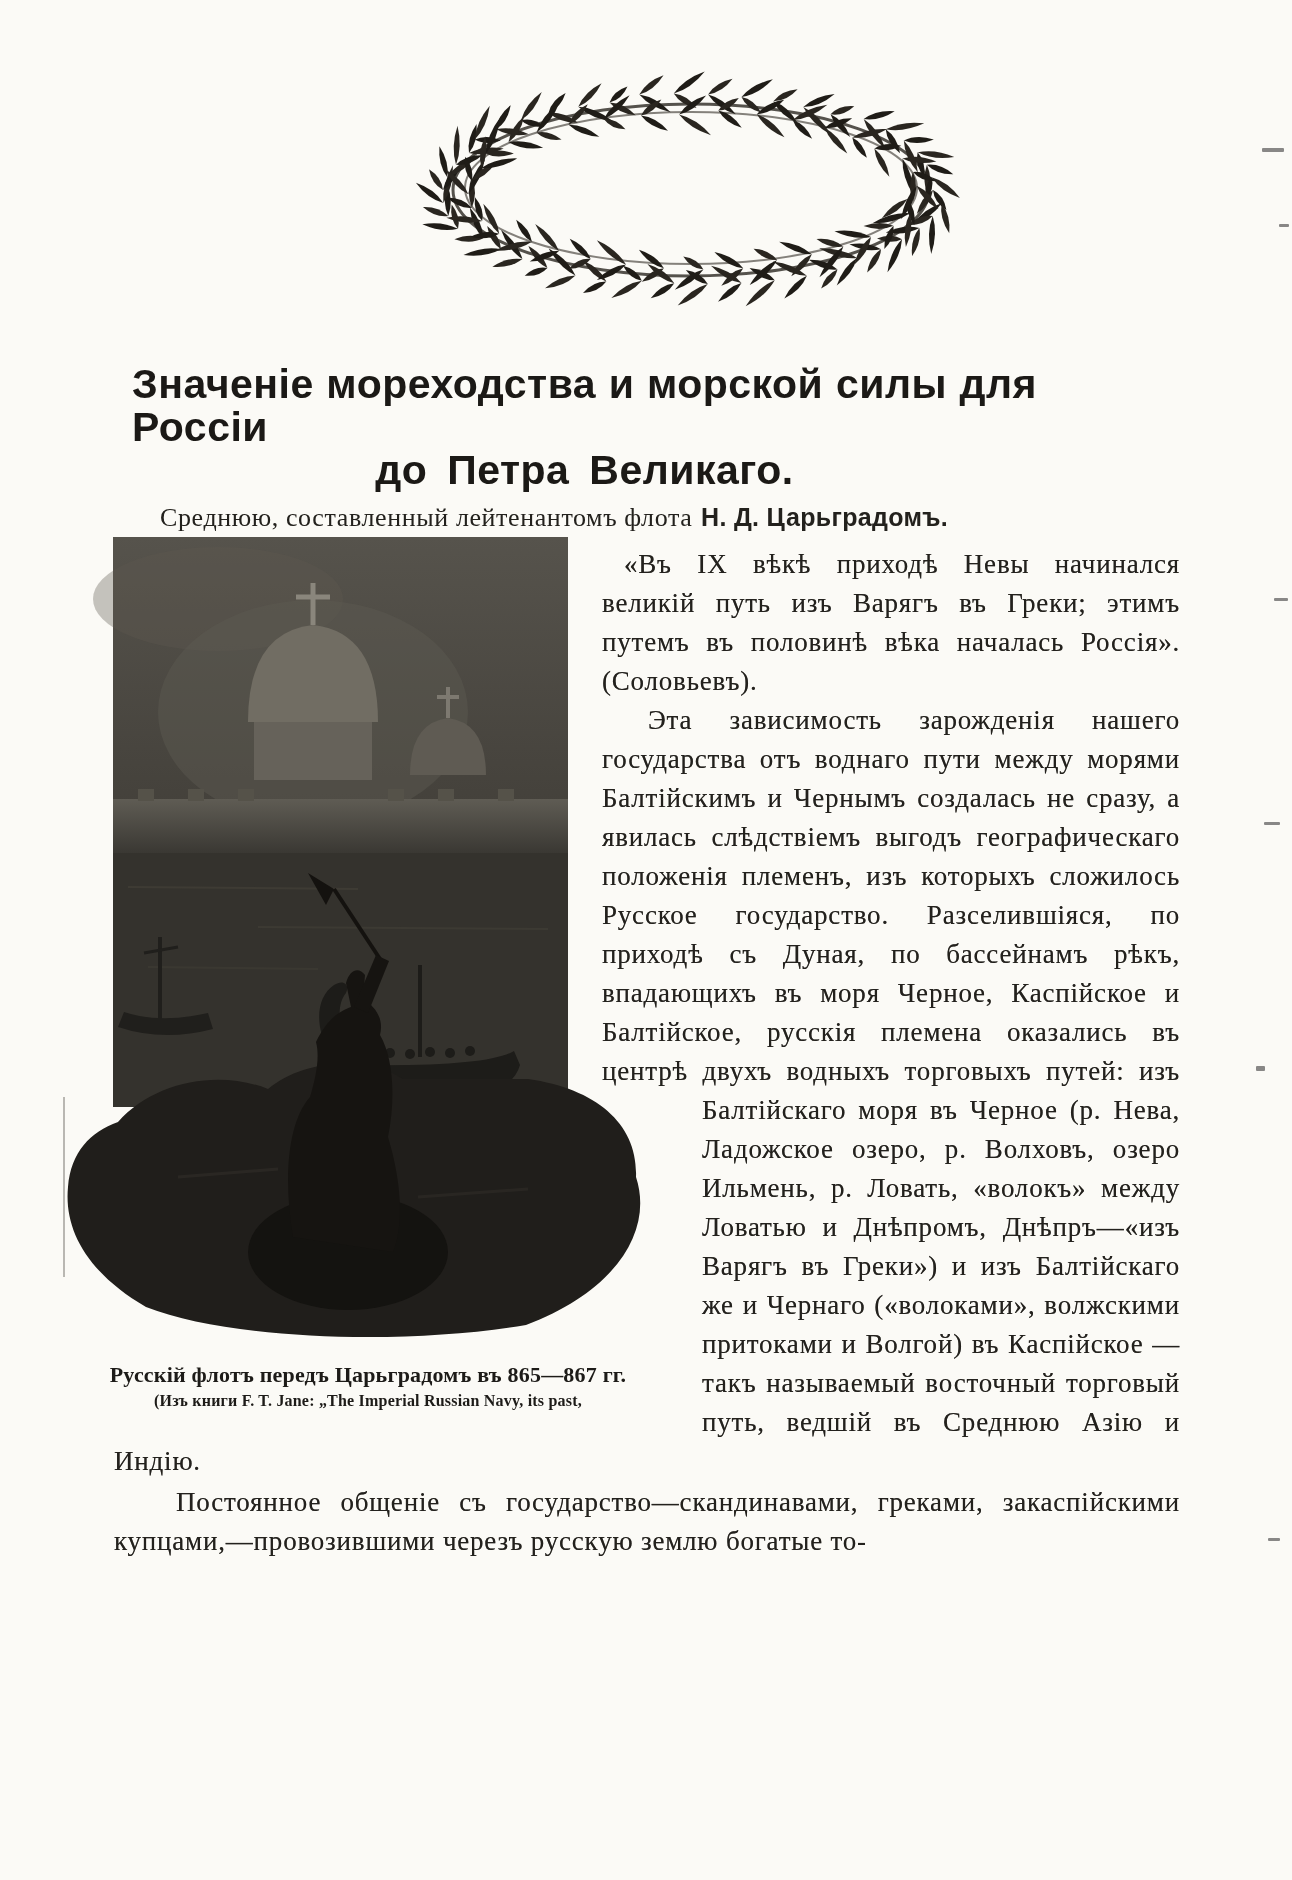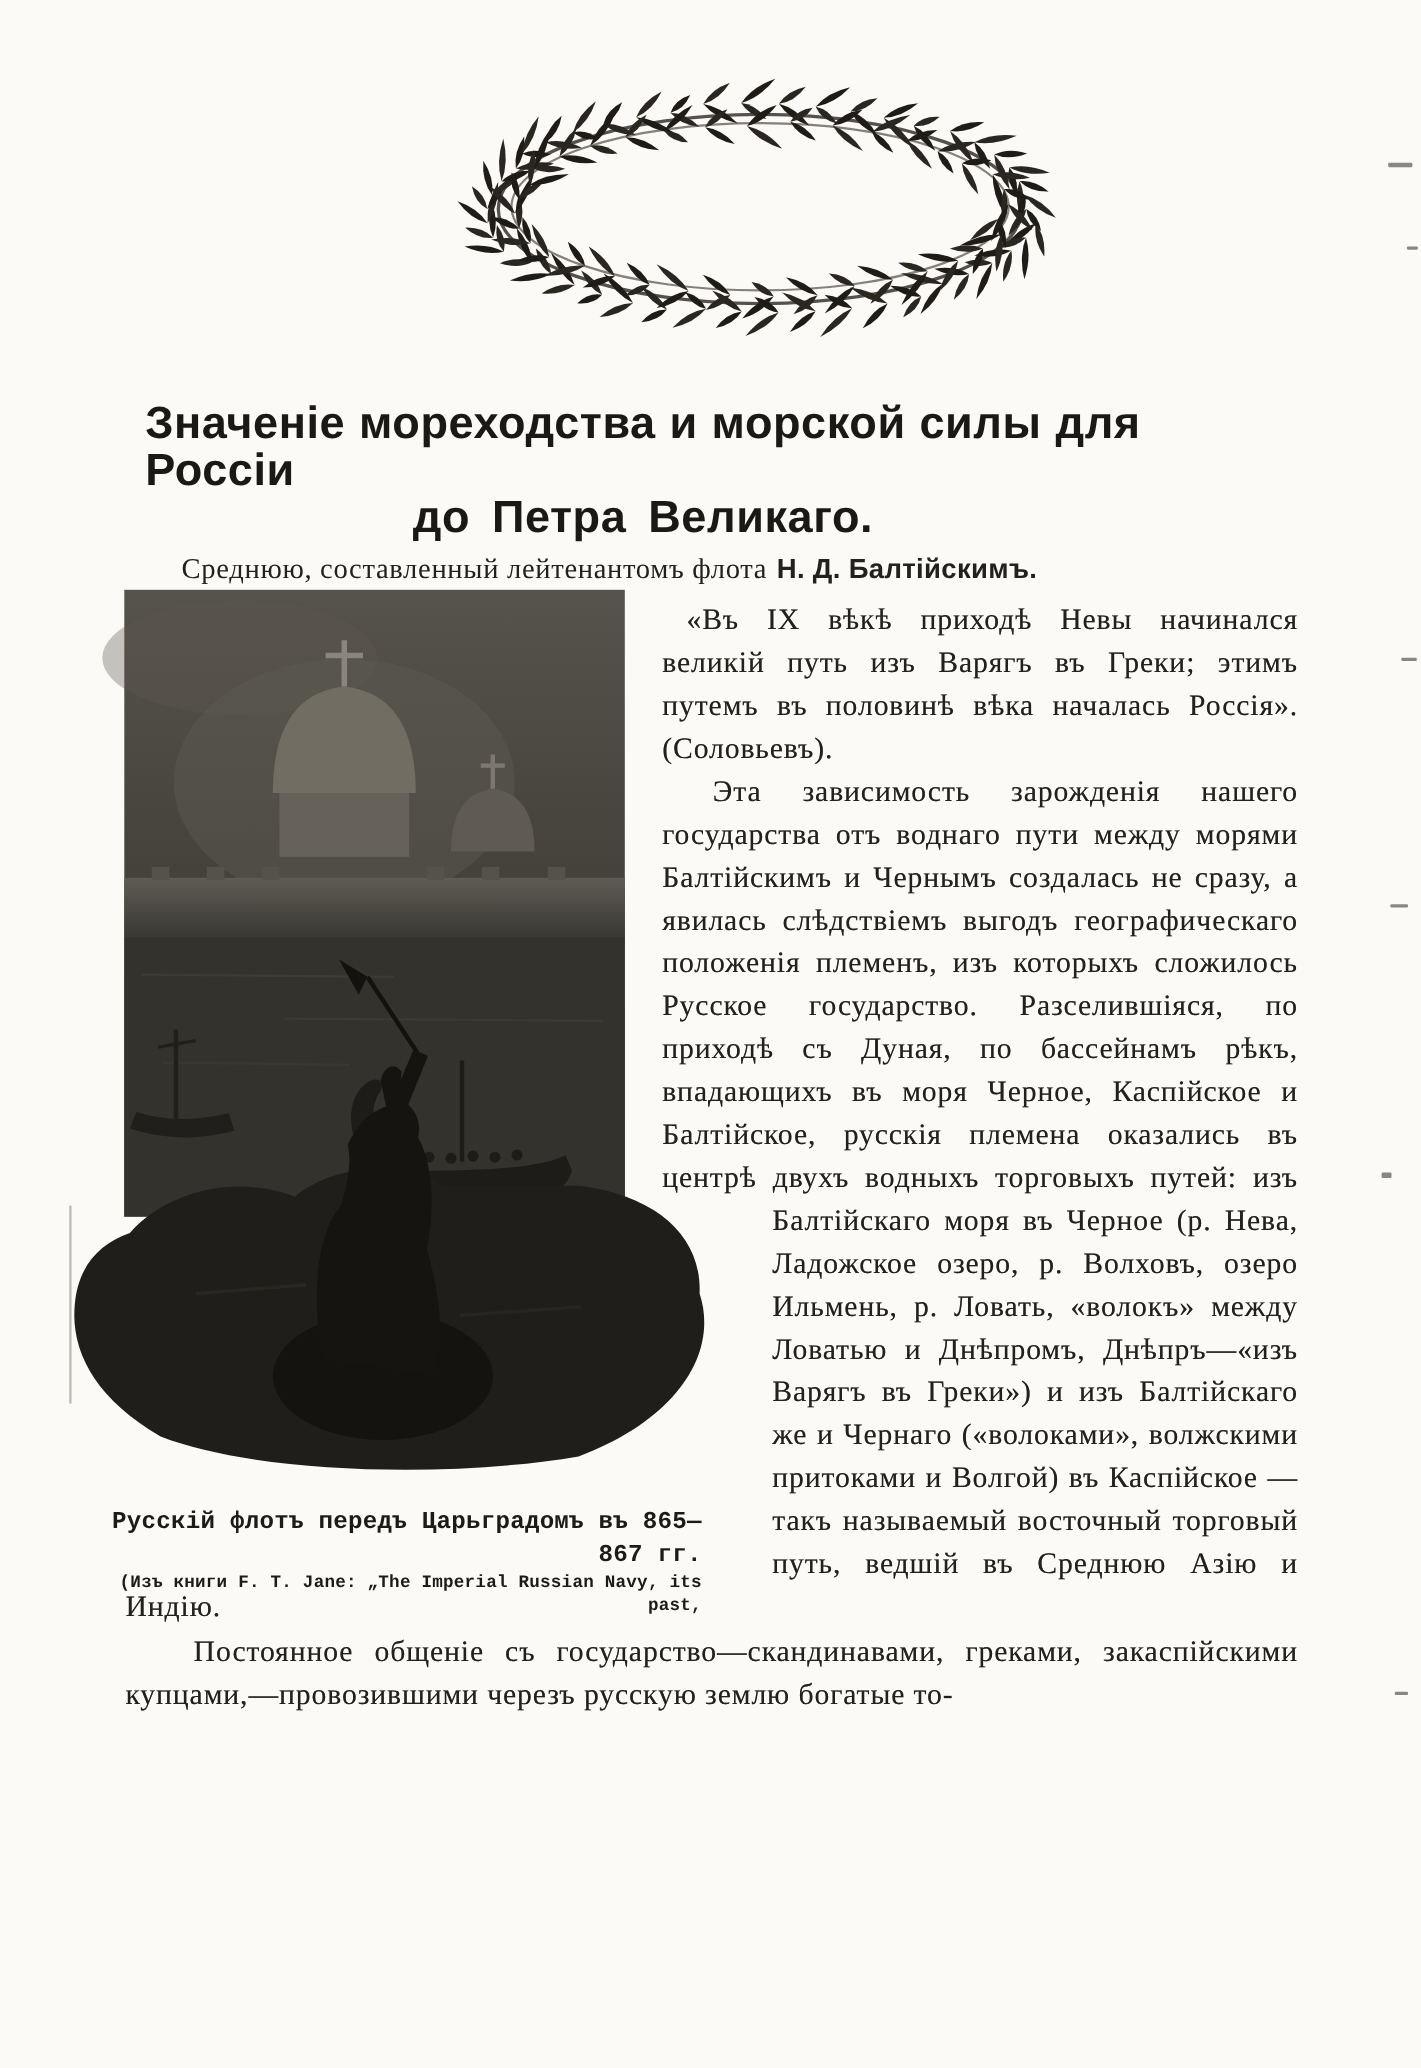--- a/index.html
+++ b/index.html
@@ -46,21 +46,21 @@
     color:#23211d;
     text-shadow:0 0 0.5px rgba(35,33,29,.55);
   }
   .p.quote{text-indent:22px;}
   .p.main{text-indent:46px;}
   .p.closing{text-indent:62px;margin-top:2px;}
 
   
   .illustration{position:absolute;left:-56px;top:-8px;width:600px;margin:0;z-index:1;}
   .illustration svg{display:block;}
-  figcaption{width:540px;margin:18px 0 0 40px;text-align:right;color:#1d1b18;font-family:Liberation Mono, monospace;}
+  figcaption{width:540px;margin:8px 0 0 40px;text-align:center;color:#1d1b18;}
   .cap-title{font-weight:700;font-size:22px;line-height:30px;letter-spacing:0.2px;}
   .cap-src{font-weight:700;font-size:16px;line-height:21px;letter-spacing:0.2px;}
 
   
   .scan-mark{position:absolute;background:#4a4a4a;opacity:.65;border-radius:1px;}
 </style>
 </head>
 <body>
 
 <div class="page">
@@ -244,21 +244,21 @@
           <path d="M0 0 Q6 -16.650000000000002 0 -37 Q-6 -16.650000000000002 0 0" transform="translate(552.7 147.7) rotate(205.1)" fill="#1f1c17"></path>
         </svg>
     </div>
 
     <h1 class="title">
       <span class="title-l1">Значеніе мореходства и морской силы для Россіи</span>
       <span class="title-l2">до Петра Великаго.</span>
     </h1>
 
     <div class="subtitle">
-      <span>Среднюю, составленный лейтенантомъ флота</span><b>Н. Д. Балтійскимъ.</b>
+      <span>Среднюю, составленный лейтенантомъ флота</span><b>Н. Д. Царьградомъ.</b>
     </div>
 
     <div class="body-flow">
 
       <div class="float-a"></div>
       <div class="float-b"></div>
 
       <figure class="illustration">
         <svg width="600" height="815" viewBox="0 0 600 815">
           <defs>

